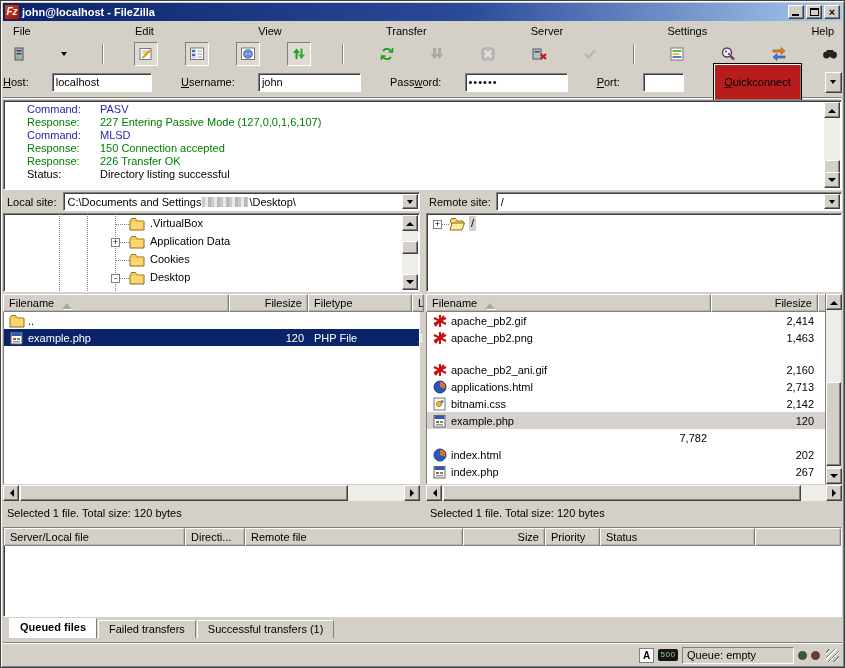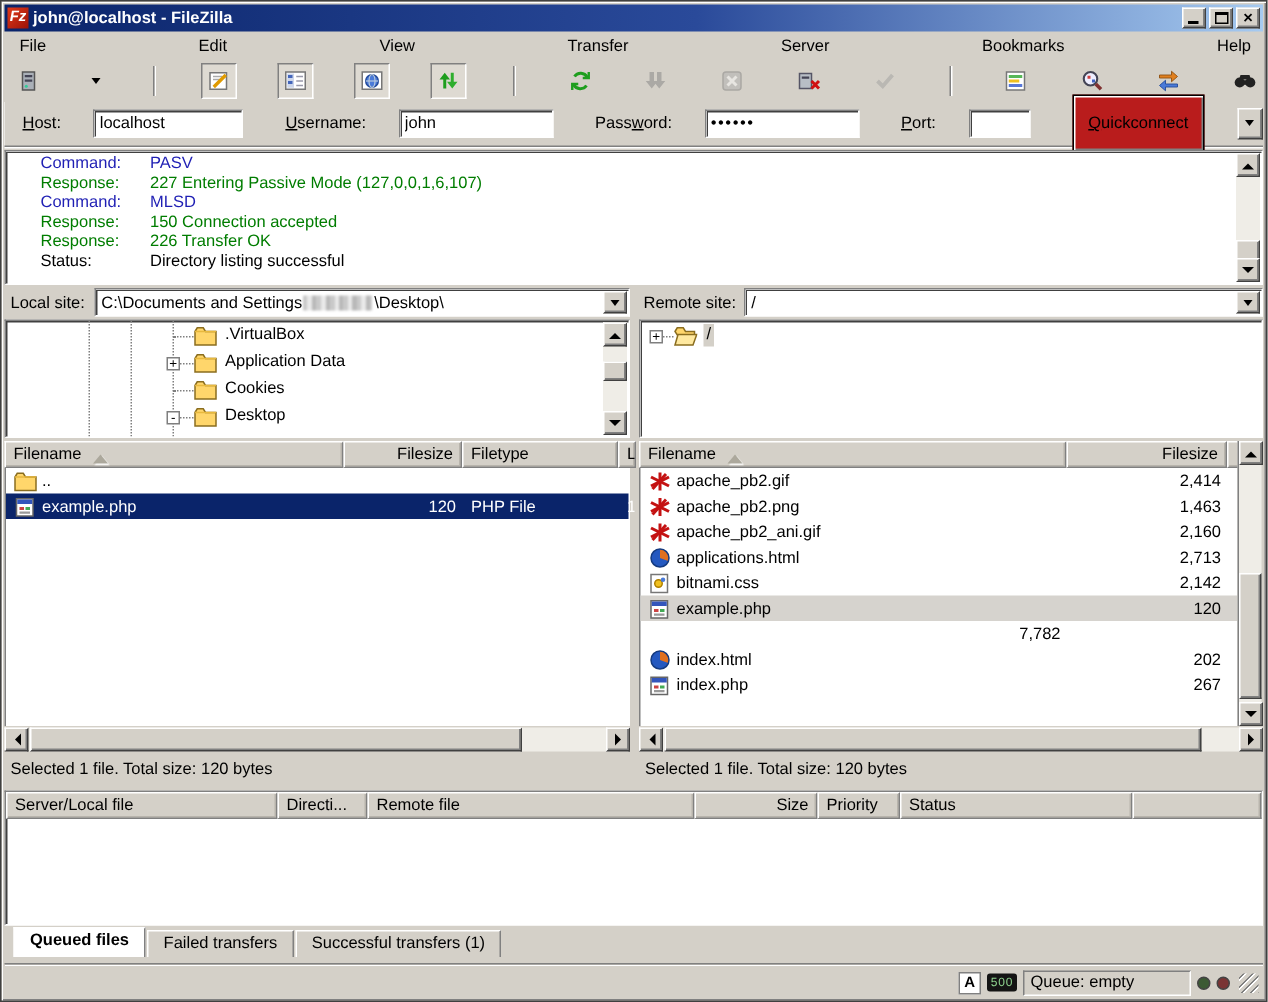--- a/index.html
+++ b/index.html
@@ -34,21 +34,21 @@
   
   .toolbar{left:2px;top:40px;width:839px;height:26px;display:flex;align-items:center;padding-left:4px;}
   .tbtn{width:24px;height:24px;display:flex;align-items:center;justify-content:center;border:1px solid transparent;}
   .tbtn.pressed{border-color:#808080 #ffffff #ffffff #808080;background:#dedad2;}
   .tbtn.disabled svg{filter:grayscale(1) opacity(.45);}
   .tdrop{width:13px;height:22px;display:flex;align-items:center;justify-content:center;}
   .tsep{width:2px;height:20px;border-left:1px solid #808080;border-right:1px solid #ffffff;margin:0 4px;}
   .tri-dn{width:0;height:0;border:3px solid transparent;border-top:4px solid #000;margin-top:3px;}
 
   
-  .qc{left:2px;top:66px;width:839px;height:31px;display:flex;align-items:center;gap:5px;padding-left:12px;
+  .qc{left:2px;top:66px;width:839px;height:31px;display:flex;align-items:center;gap:5px;padding-left:0;
       border-bottom:1px solid #808080;box-shadow:0 1px 0 #ffffff;}
   .mn{text-decoration:underline;}
   .qc input{height:19px;background:#fff;border:1px solid;border-color:#808080 #ffffff #ffffff #808080;
       box-shadow:inset 1px 1px 0 #404040;padding:1px 3px;font:11px "Liberation Sans",sans-serif;}
   .qc-btn{height:38px;margin-left:6px;padding:2px 10px;background:#b91c1c;border:1px solid #000;
       box-shadow:inset 1px 1px 0 #ffffff, inset -1px -1px 0 #808080;font:11px "Liberation Sans",sans-serif;}
   .qc-drop{width:17px;height:21px;background:#d4d0c8;border:1px solid;border-color:#ffffff #404040 #404040 #ffffff;
       box-shadow:inset -1px -1px 0 #808080;display:flex;align-items:center;justify-content:center;}
 
   
@@ -265,21 +265,21 @@
         </div>
     </div>
   </div>
 
   <div class="abs menubar">
     <span class="menu-item">File</span>
     <span class="menu-item">Edit</span>
     <span class="menu-item">View</span>
     <span class="menu-item">Transfer</span>
     <span class="menu-item">Server</span>
-    <span class="menu-item">Bookmarks</span>
+    <span class="menu-item">Settings</span>
     <span class="menu-item">Help</span>
   </div>
 
   <div class="abs toolbar">
     <div class="tbtn">
         <svg width="16" height="16">
           <use href="#t-server"></use>
         </svg>
       </div>
     <div class="tdrop">
@@ -544,21 +544,21 @@
     </div>
     <div class="frow" style="grid-template-columns:285px 107px;">
       <div class="fcell">
           <svg class="fic">
             <use href="#i-star"></use>
           </svg>
           <span>apache_pb2.png</span>
         </div>
       <div class="fcell num">1,463</div>
     </div>
-    <div class="frow" style="grid-template-columns:285px 107px;">
+    <div class="frow" style="grid-template-columns:285px 107px;margin-top:15px;">
       <div class="fcell">
           <svg class="fic">
             <use href="#i-star"></use>
           </svg>
           <span>apache_pb2_ani.gif</span>
         </div>
       <div class="fcell num">2,160</div>
     </div>
     <div class="frow" style="grid-template-columns:285px 107px;">
       <div class="fcell">

